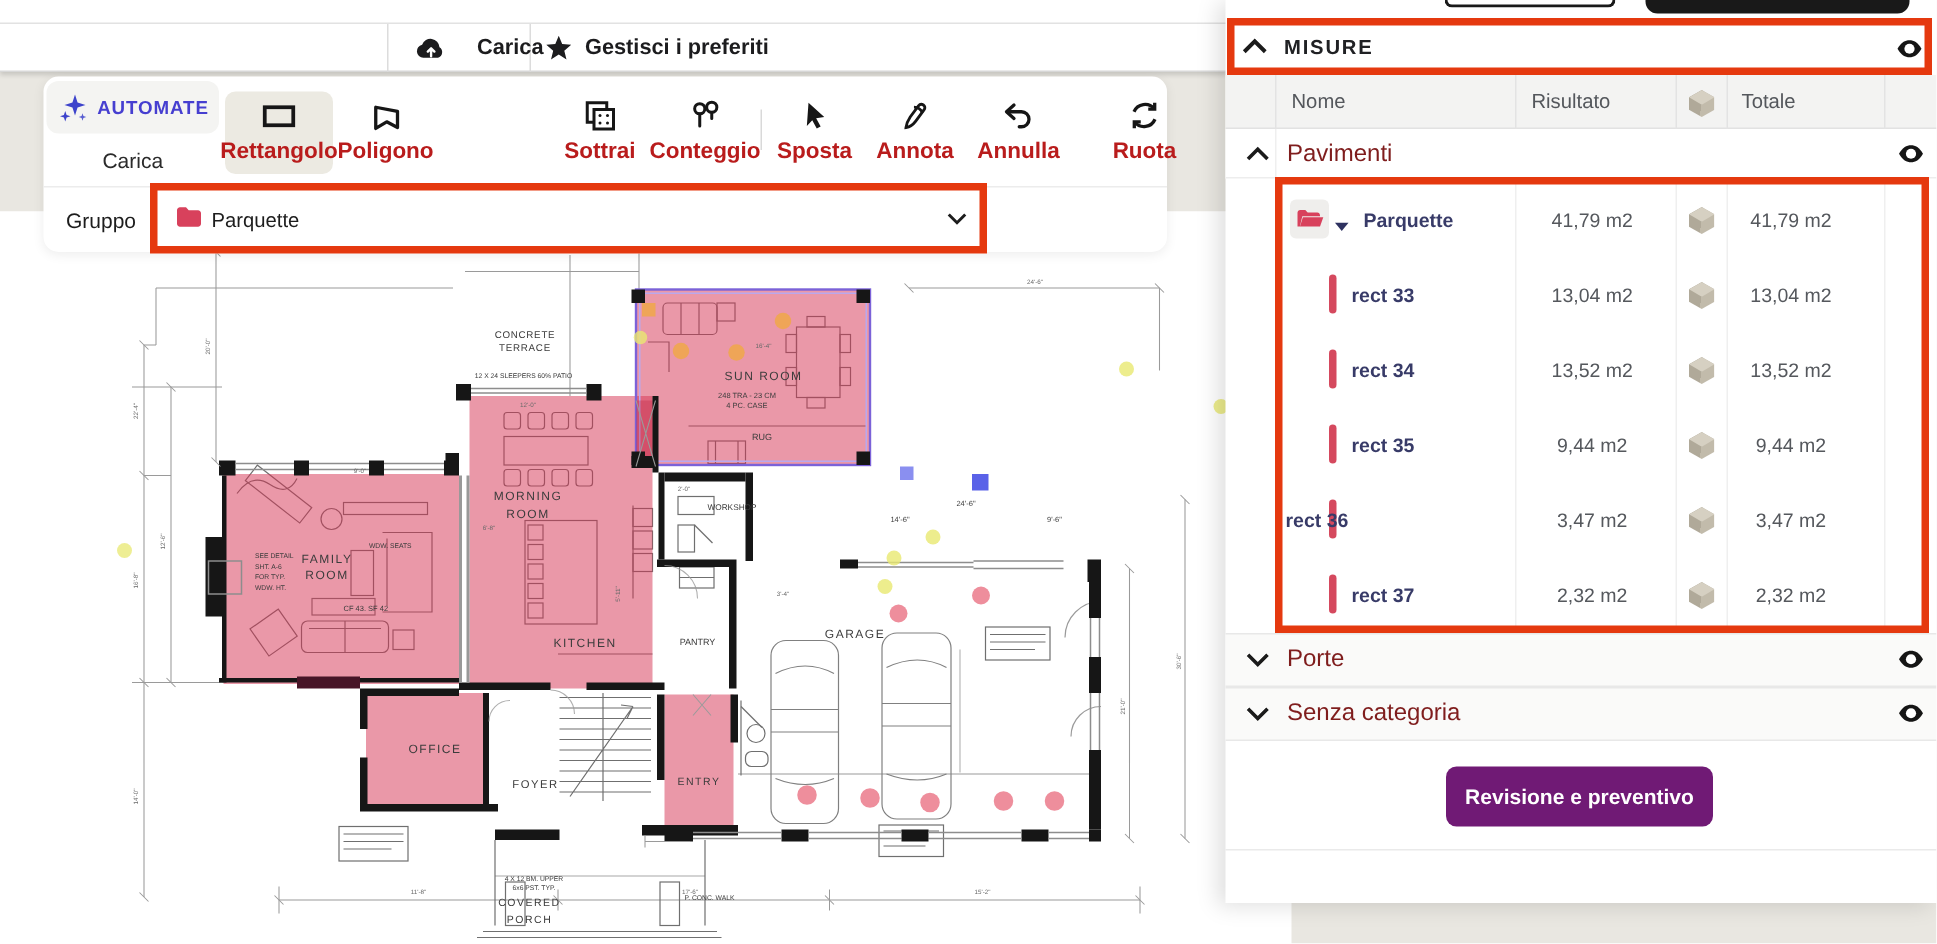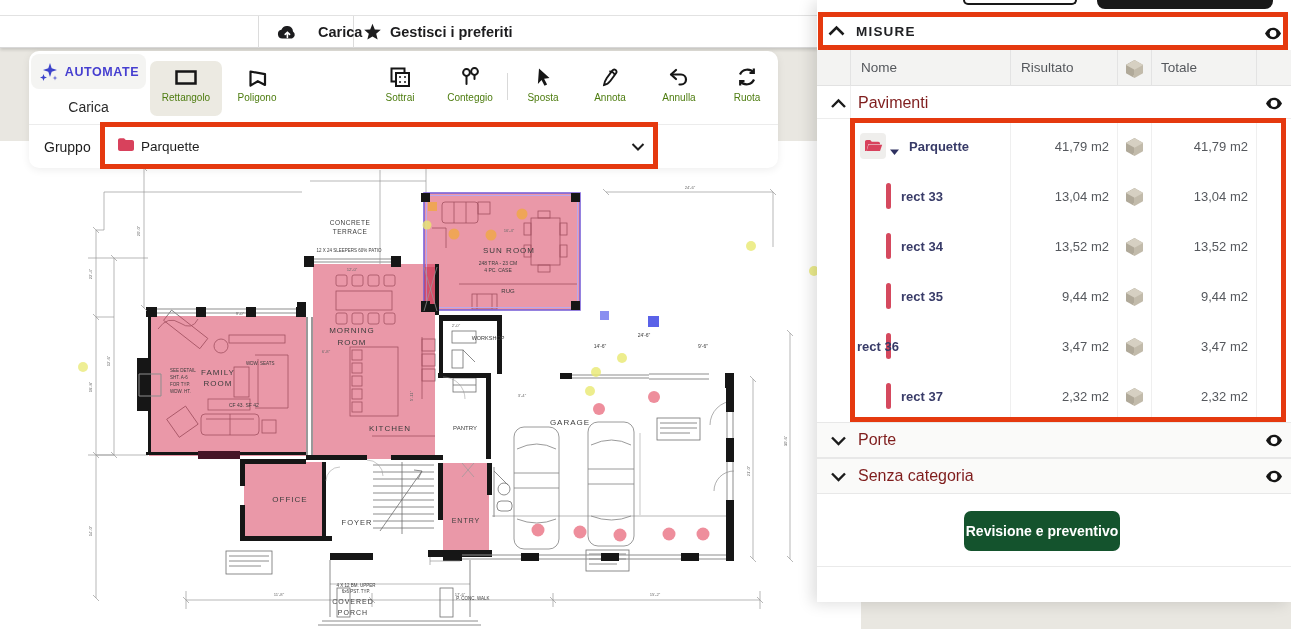--- a/index.html
+++ b/index.html
@@ -16,45 +16,45 @@
 #canvas{left:0;top:141px;width:861px;height:488px;background:#fff}
 #beigebr{left:861px;top:602px;width:430px;height:27px;background:#e9e7e1}
 
 #toolbar{left:29px;top:51px;width:749px;height:117px;background:#fff;border-radius:10px;box-shadow:0 2px 8px rgba(0,0,0,.07)}
 #autochip{left:31px;top:54px;width:115px;height:35px;background:#f4f4f2;border-radius:8px;display:flex;align-items:center;justify-content:center}
 #autotext{font-size:12.5px;font-weight:700;color:#463fd0;letter-spacing:.6px;margin-left:5px}
 #manuale{left:31px;top:99px;width:115px;text-align:center;font-size:14px;color:#2b2b2b;font-weight:500}
 #rchip{left:150px;top:61px;width:72px;height:55px;background:#eceae2;border-radius:7px}
 .tool{top:61px;width:72px;height:55px;text-align:center}
 .tool .ic{position:absolute;left:50%;top:5px;transform:translateX(-50%)}
-.tool .lb{position:absolute;left:50%;top:31px;transform:translateX(-50%);font-size:10px;font-weight:400;color:#4d7c0f;white-space:nowrap}
+.tool .lb{position:absolute;left:50%;top:31px;transform:translateX(-50%);font-size:15px;font-weight:700;color:#b91c1c;white-space:nowrap}
 #tooldiv{left:507px;top:73px;width:1px;height:27px;background:#d9d9d9}
 #hdiv{left:29px;top:124px;width:749px;height:1px;background:#ececec}
 #gruppolb{left:44px;top:139px;font-size:14px;font-weight:500;color:#1d1d1d}
 #dropdown{left:100px;top:122px;width:558px;height:47px;background:#fff;border:5px solid #e5390f}
 #ddfolder{left:117px;top:137px}
 #ddtext{left:141px;top:139px;font-size:13.5px;font-weight:500;color:#1d1d1d}
 #ddcaret{left:630px;top:139px}
 #nuovo{left:666px;top:130px;width:99px;height:33px;background:#f2f0ea;border-radius:6px;display:flex;align-items:center;justify-content:center;font-size:13.5px;font-weight:500;color:#1d1d1d}
 
 #panel{left:817px;top:0;width:474px;height:602px;background:#fff;box-shadow:-5px 2px 14px rgba(0,0,0,.13)}
 #pbtn1{left:963px;top:0;width:114px;height:5px;border-left:2px solid #191919;border-right:2px solid #191919;border-bottom:2px solid #191919;border-radius:0 0 8px 8px;background:#fff}
 #pbtn2{left:1097px;top:0;width:176px;height:9px;background:#191919;border-radius:0 0 8px 8px}
 #hl1{left:818px;top:12px;width:470px;height:38px;border:5px solid #e5390f}
 #hl2{left:850px;top:118px;width:436px;height:304px;border:5px solid #e5390f}
 #misure{left:856px;top:24px;font-size:13.5px;font-weight:700;letter-spacing:1.2px;color:#202124}
 #thead{left:817px;top:50px;width:474px;height:36px;background:#f3f3f2;border-bottom:1px solid #e2e2e2}
 .th{top:60px;font-size:13.5px;color:#54575c}
 .colsep{width:1px;background:#e3e3e3}
 .rowname{font-size:13px;font-weight:700;color:#383b68}
-.val{font-size:13px;color:#55585d;text-align:right}
+.val{font-size:13px;color:#55585d;text-align:center}
 .secrow{left:817px;width:474px;background:#fafaf9;border-top:1px solid #e8e8e8;border-bottom:1px solid #e8e8e8}
 .seclb{font-size:16px;font-weight:400;color:#7f1d1d}
 .redbar{left:886px;width:5px;height:26px;border-radius:2.5px;background:#d5495e}
-#revbtn{left:964px;top:511px;width:156px;height:40px;background:#14532d;border-radius:7px;display:flex;align-items:center;justify-content:center;color:#fff;font-size:14px;font-weight:700}
+#revbtn{left:964px;top:511px;width:178px;height:40px;background:#701a75;border-radius:7px;display:flex;align-items:center;justify-content:center;color:#fff;font-size:14px;font-weight:700}
 #pfoot{left:817px;top:566px;width:474px;height:1px;background:#eaeaea}
 
 .cube{width:17px;height:18px;clip-path:polygon(50% 0,100% 27%,100% 73%,50% 100%,0 73%,0 27%);background:linear-gradient(100deg,#b0a999 50%,#c2bbab 50%)}
 .cube::before{content:"";position:absolute;left:0;top:0;width:17px;height:9.8px;background:#d6d0c2;clip-path:polygon(50% 0,100% 50%,50% 100%,0 50%)}
 </style>
 </head>
 <body>
 <div id="page">
 <div class="abs" id="band"></div>
 <div class="abs" id="canvas"></div>
@@ -391,21 +391,21 @@
         </svg></span>
       <span class="lb">Annota</span>
     </div>
 <div class="abs tool" style="left:643px">
       <span class="ic"><svg width="26" height="22" viewBox="0 0 26 22">
           <path d="M10 4L5 8.5 10 13" fill="none" stroke="#161616" stroke-width="2.2" stroke-linecap="round" stroke-linejoin="round"></path>
           <path d="M5.5 8.5h9.5a5 5 0 015 5v0a5 5 0 01-5 5h-1.5" fill="none" stroke="#161616" stroke-width="2.2" stroke-linecap="round"></path>
         </svg></span>
       <span class="lb">Annulla</span>
     </div>
-<div class="abs tool" style="left:711px">
+<div class="abs tool" style="left:727px">
       <span class="ic"><svg width="26" height="22" viewBox="0 0 26 22">
           <path d="M19.5 6.5A8 8 0 006 8.5" fill="none" stroke="#161616" stroke-width="2.2"></path>
           <path d="M19.8 2.5v4.3h-4.3" fill="none" stroke="#161616" stroke-width="2.2"></path>
           <path d="M6.5 15.5a8 8 0 0013.5-2" fill="none" stroke="#161616" stroke-width="2.2"></path>
           <path d="M6.2 19.5v-4.3h4.3" fill="none" stroke="#161616" stroke-width="2.2"></path>
         </svg></span>
       <span class="lb">Ruota</span>
     </div>
 <div class="abs" id="hdiv"></div>
 <div class="abs" id="gruppolb">Gruppo</div>

